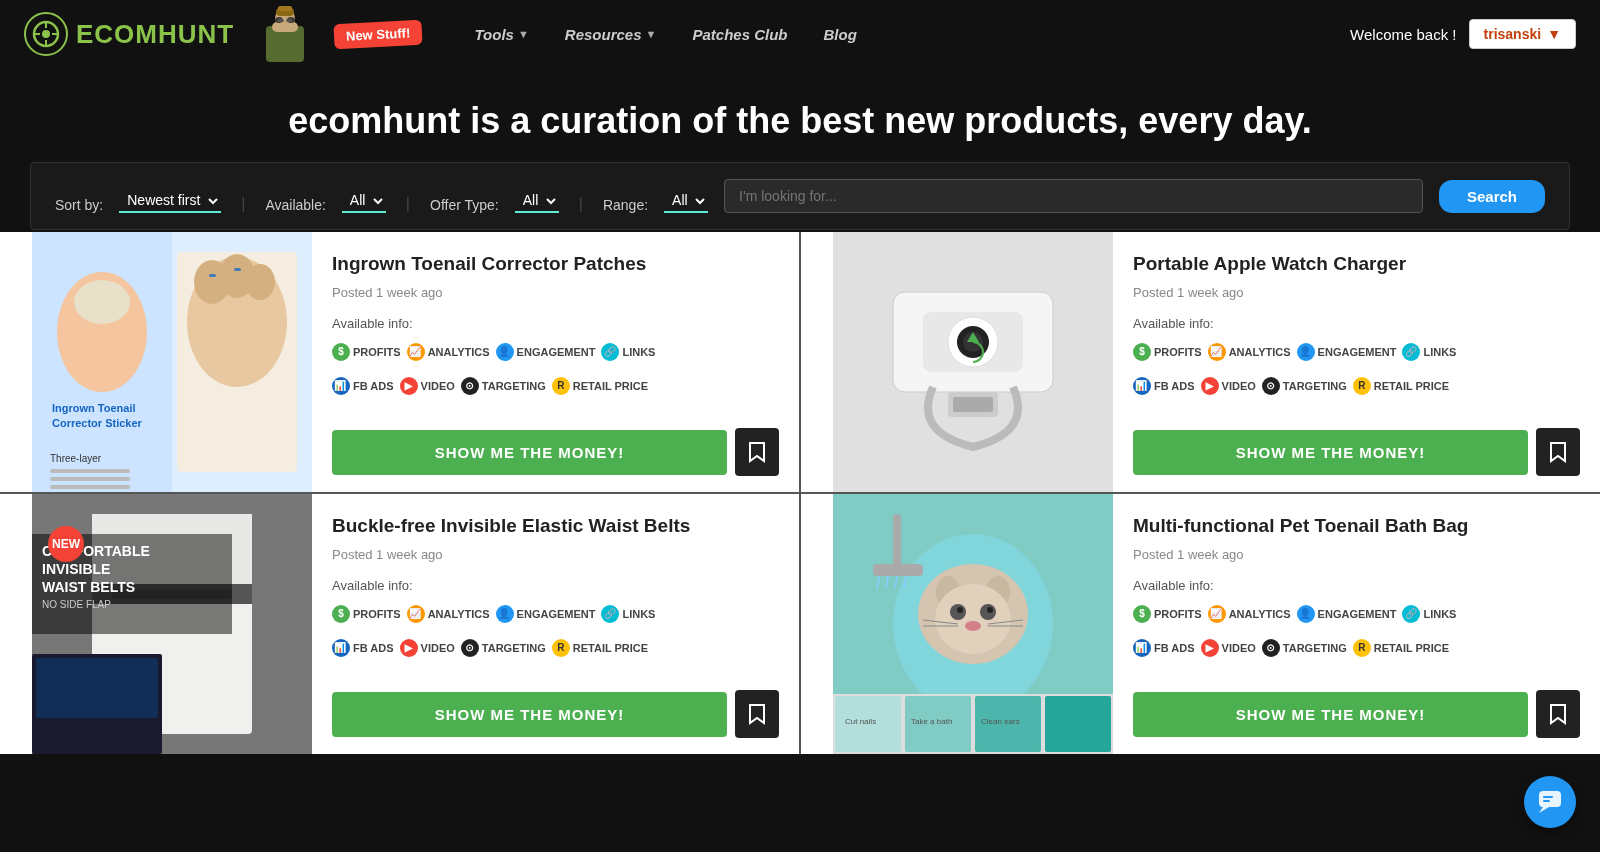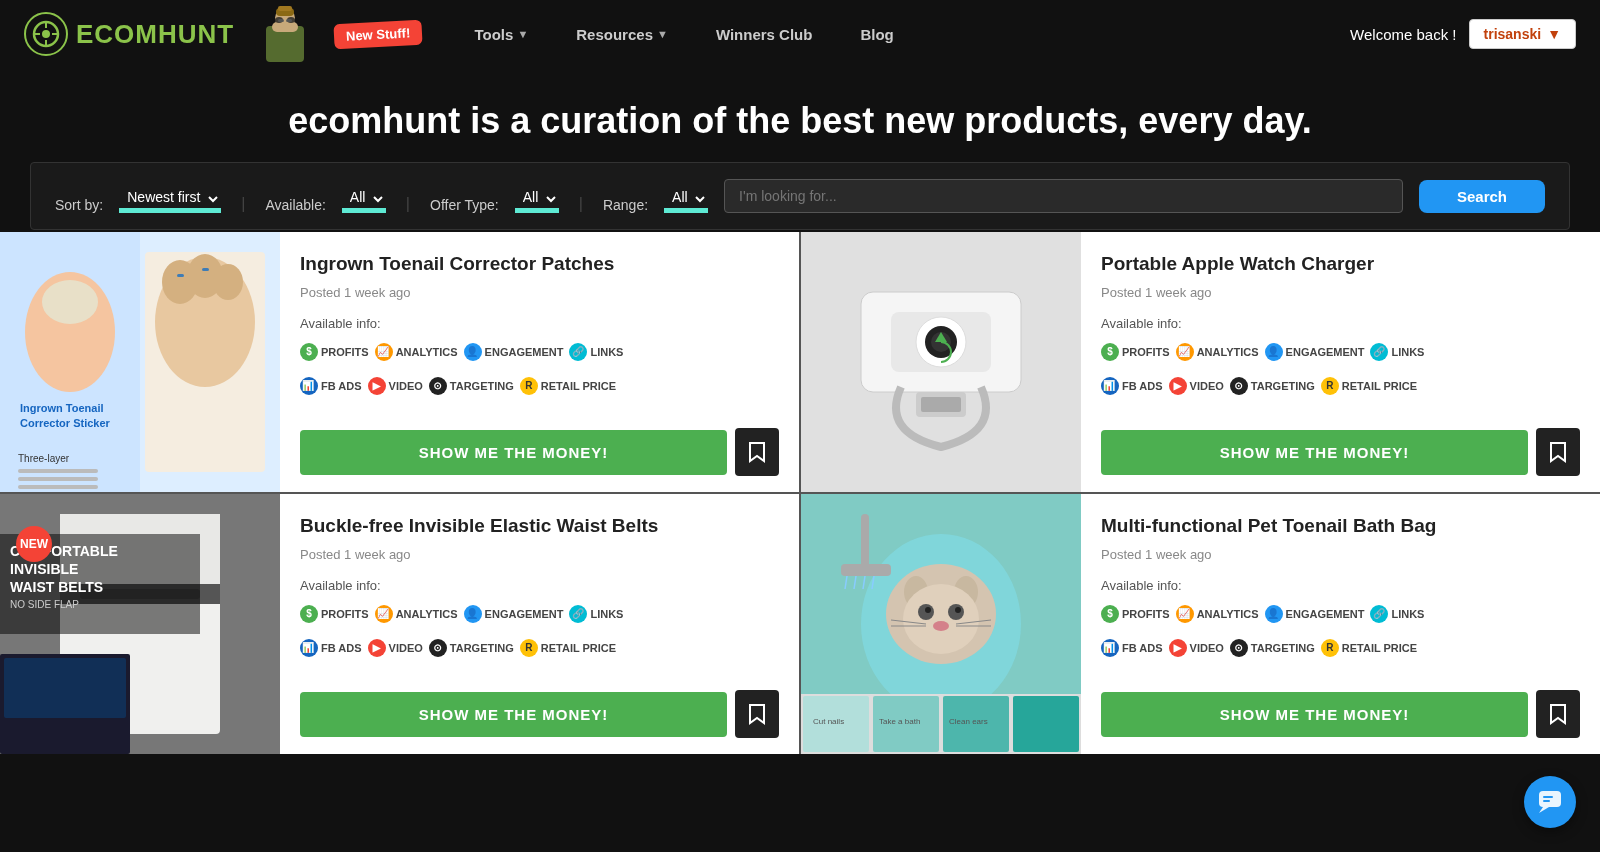--- a/index.html
+++ b/index.html
@@ -48,22 +48,23 @@
       font-size: 13px;
       padding: 5px 12px;
       border-radius: 6px;
       margin-right: 20px;
       transform: rotate(-2deg);
       display: inline-block;
     }
     .nav-links {
       display: flex;
       align-items: center;
-      gap: 16px;
+      gap: 4px;
       flex: 1;
+      font-style: italic;
     }
     .nav-item {
       color: #ccc;
       font-size: 15px;
       font-weight: 600;
       padding: 8px 16px;
       cursor: pointer;
       display: flex; align-items: center; gap: 4px;
     }
     .nav-arrow { font-size: 11px; color: #aaa; }
@@ -109,21 +110,21 @@
       padding: 16px 24px;
       display: flex;
       align-items: flex-end;
       gap: 16px;
       border-radius: 4px;
     }
     .filter-label { color: #ccc; font-size: 14px; }
     .filter-select {
       background: transparent;
       border: none;
-      border-bottom: 5px solid #5eead4;
+      border-bottom: 2px solid #5eead4;
       color: #fff;
       font-size: 14px;
       padding: 2px 4px;
       cursor: pointer;
       outline: none;
     }
     .filter-select option { background: #222; color: #fff; }
     .search-input {
       flex: 1;
       background: #2a2a2a;
@@ -131,22 +132,22 @@
       border-radius: 4px;
       color: #7dd3fc;
       font-size: 14px;
       padding: 8px 14px;
       outline: none;
     }
     .search-btn {
       background: #2196F3;
       color: #fff;
       border: none;
-      border-radius: 8px;
-      padding: 8px 38px;
+      border-radius: 13px;
+      padding: 8px 28px;
       font-size: 15px;
       font-weight: 600;
       cursor: pointer;
     }
 
     
     .products-grid {
       display: grid;
       grid-template-columns: 1fr 1fr;
       gap: 2px;
@@ -162,20 +163,21 @@
     }
     .product-image {
       width: 280px;
       min-width: 280px;
       background: #e8f4fd;
       display: flex;
       align-items: center;
       justify-content: center;
       overflow: hidden;
       position: relative;
+      margin-left: 32px;
     }
     .product-info {
       flex: 1;
       padding: 20px 20px 16px 20px;
       display: flex;
       flex-direction: column;
       gap: 8px;
     }
     .product-title {
       font-size: 19px;
@@ -328,21 +330,21 @@
 
   <div class="nav-links">
     <div class="nav-item">
       <span>Tools</span>
         <span class="nav-arrow">▼</span>
     </div>
     <div class="nav-item">
       <span>Resources</span>
         <span class="nav-arrow">▼</span>
     </div>
-    <div class="nav-item">Winners Club</div>
+    <div class="nav-item">Patches Club</div>
     <div class="nav-item">Blog</div>
   </div>
 
   <div class="nav-right">
     <span class="welcome-text">Welcome back !</span>
     <button class="user-btn">
       <span>trisanski</span> 
         <span>▼</span>
     </button>
   </div>

